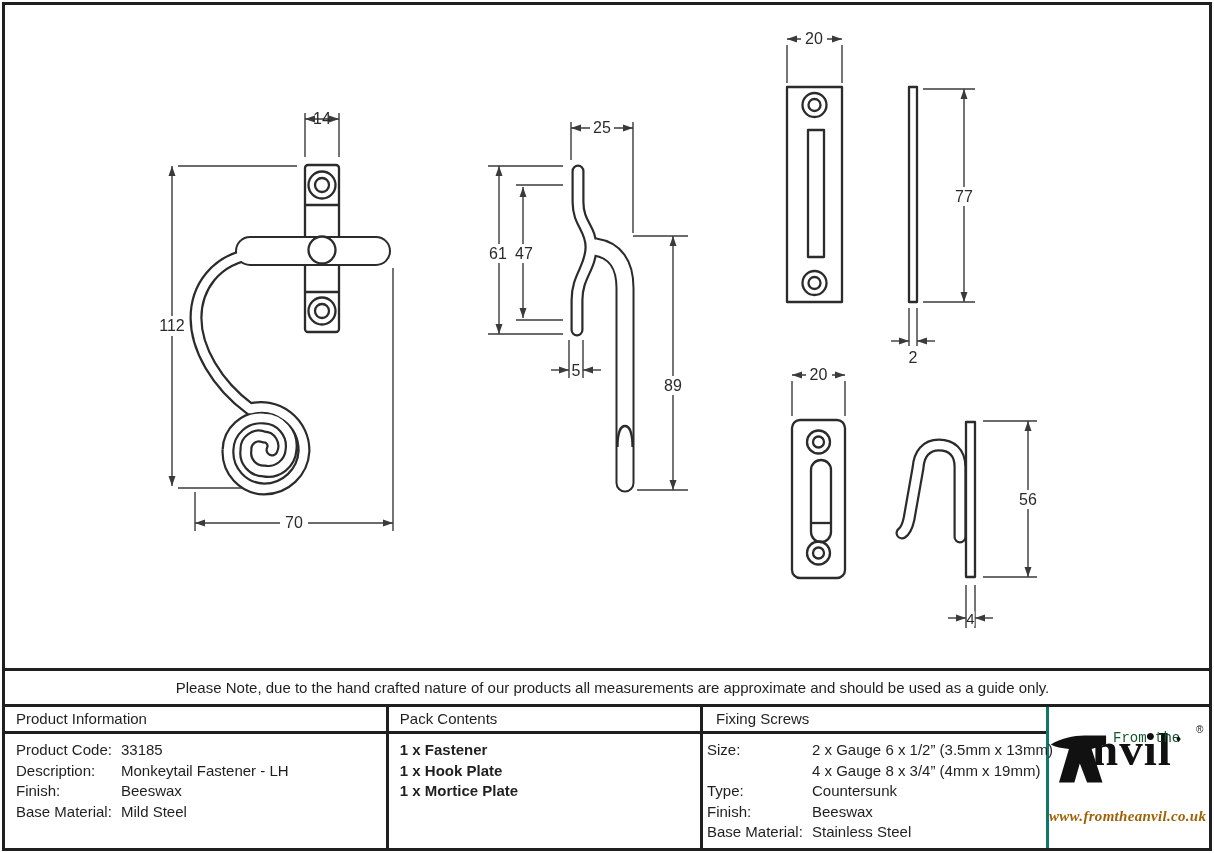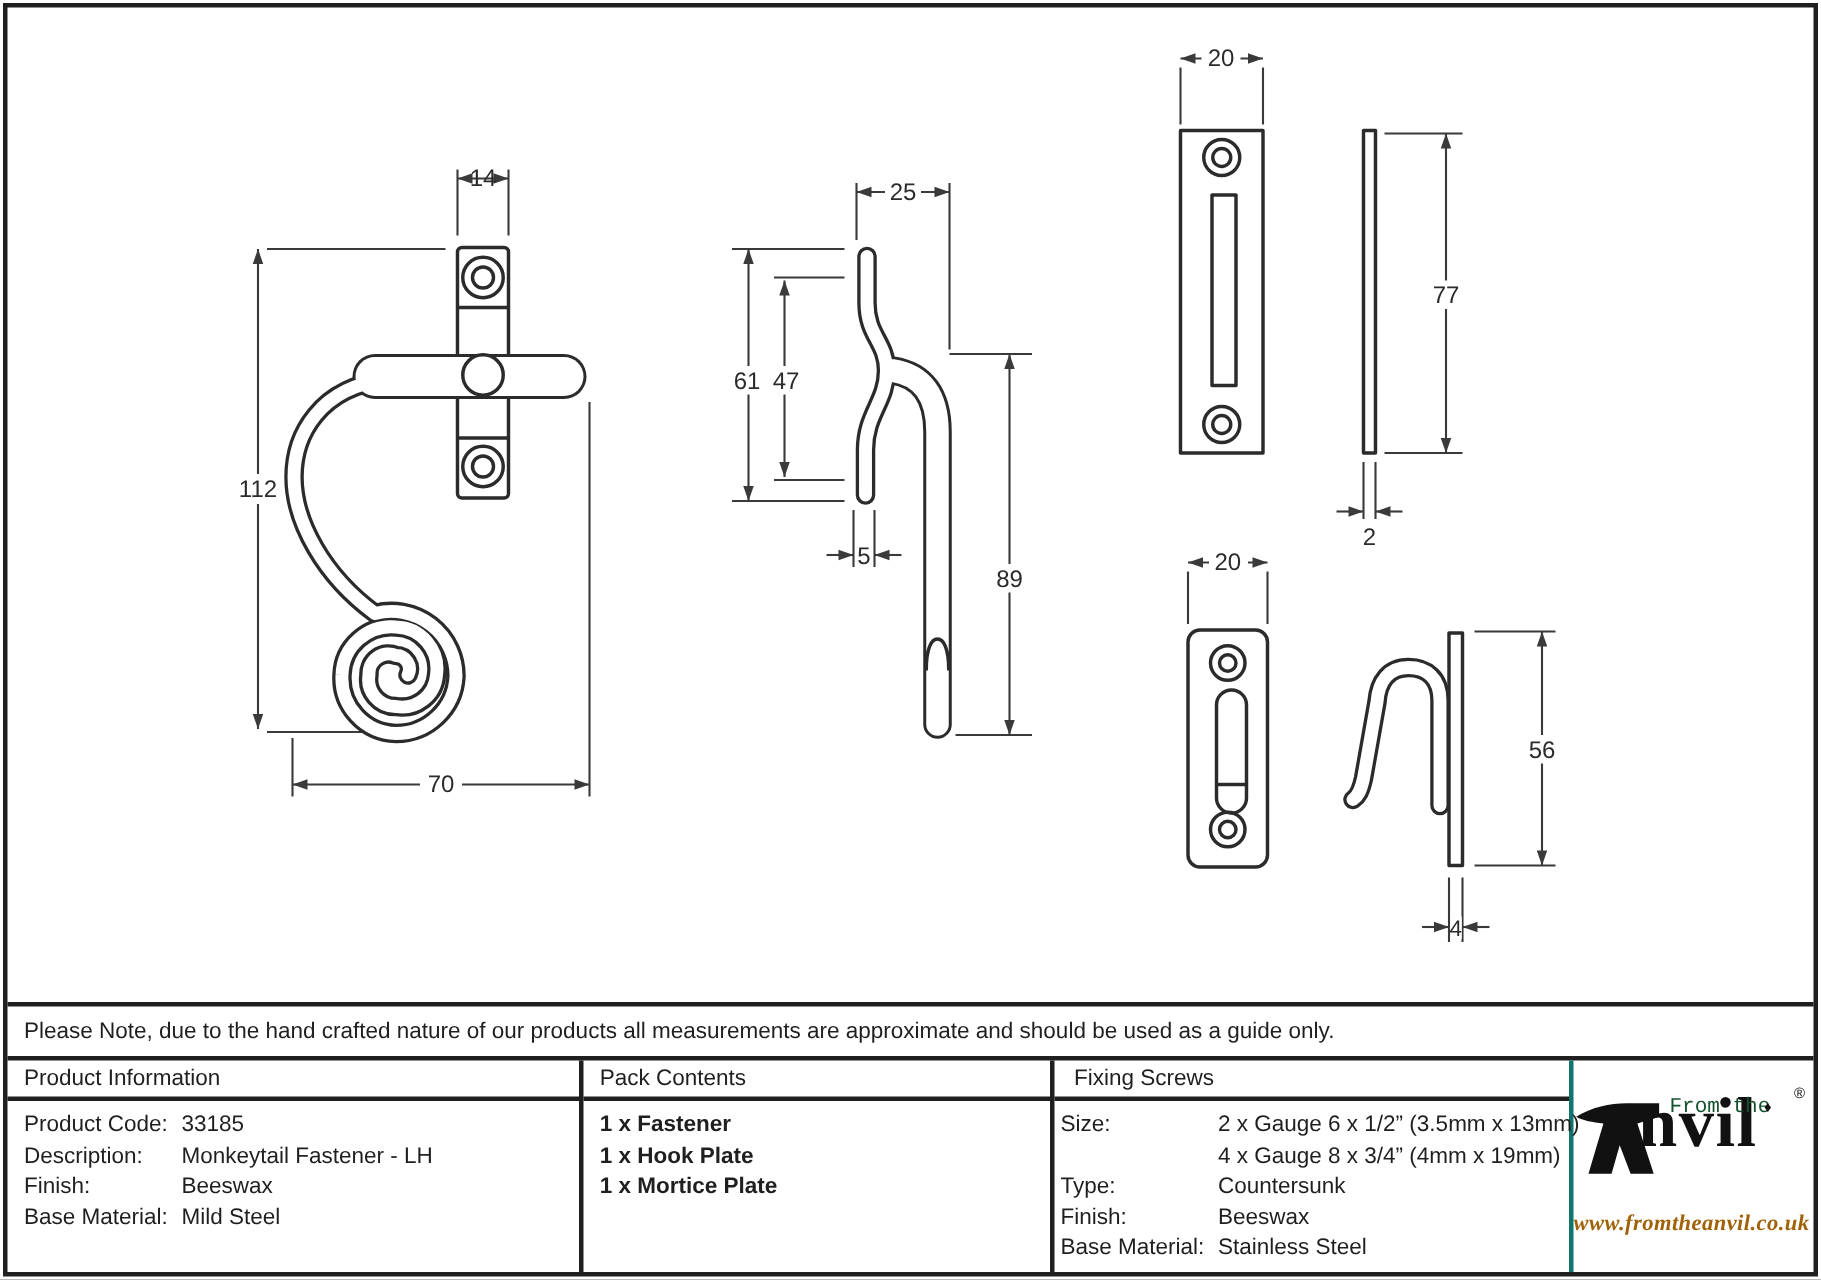--- a/index.html
+++ b/index.html
@@ -15,21 +15,21 @@
   .arr{fill:#3a3a3a;stroke:none;}
   .blk{fill:none;stroke:#2b2b2b;stroke-linecap:round;stroke-linejoin:round;}
   .wht{fill:none;stroke:#fff;stroke-linecap:round;stroke-linejoin:round;}
   .ko{fill:#fff;}
   .dimtxt{font-family:"Liberation Sans",sans-serif;font-size:16px;fill:#2b2b2b;text-anchor:middle;}
   .dimtxt.sm{font-size:15px;}
 
   
   .note-row{position:absolute;left:5px;right:5px;top:668px;height:39px;box-sizing:border-box;
             border-top:3px solid #1f1f1f;border-bottom:3px solid #1f1f1f;
-            font-size:15px;line-height:33px;padding-left:11px;}
+            font-size:15px;line-height:33px;padding-left:11px;text-align:center;}
 
   
   .spec-table{position:absolute;left:5px;right:5px;top:707px;bottom:5px;display:flex;}
   .col{box-sizing:border-box;}
   .col.c1{width:386px;border-right:3px solid #1f1f1f;}
   .col.c2{width:316px;border-right:3px solid #1f1f1f;}
   .col.c3{width:346px;border-right:3px solid #0f766e;}
   .col.c4{flex:1;display:flex;flex-direction:column;align-items:flex-start;justify-content:center;gap:16px;}
   .col-header{height:27px;box-sizing:border-box;border-bottom:3px solid #1f1f1f;
               font-size:15px;line-height:24px;padding-left:11px;}

